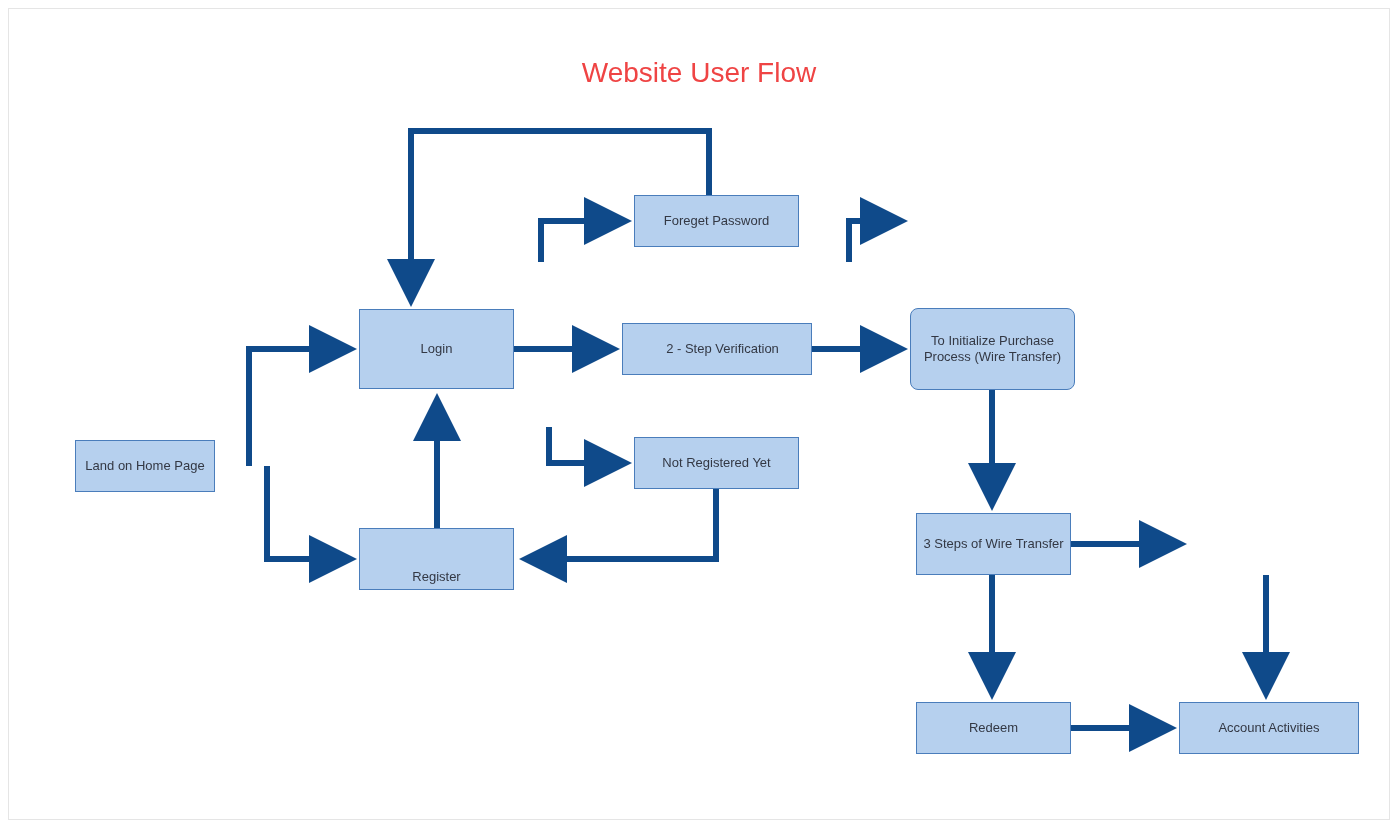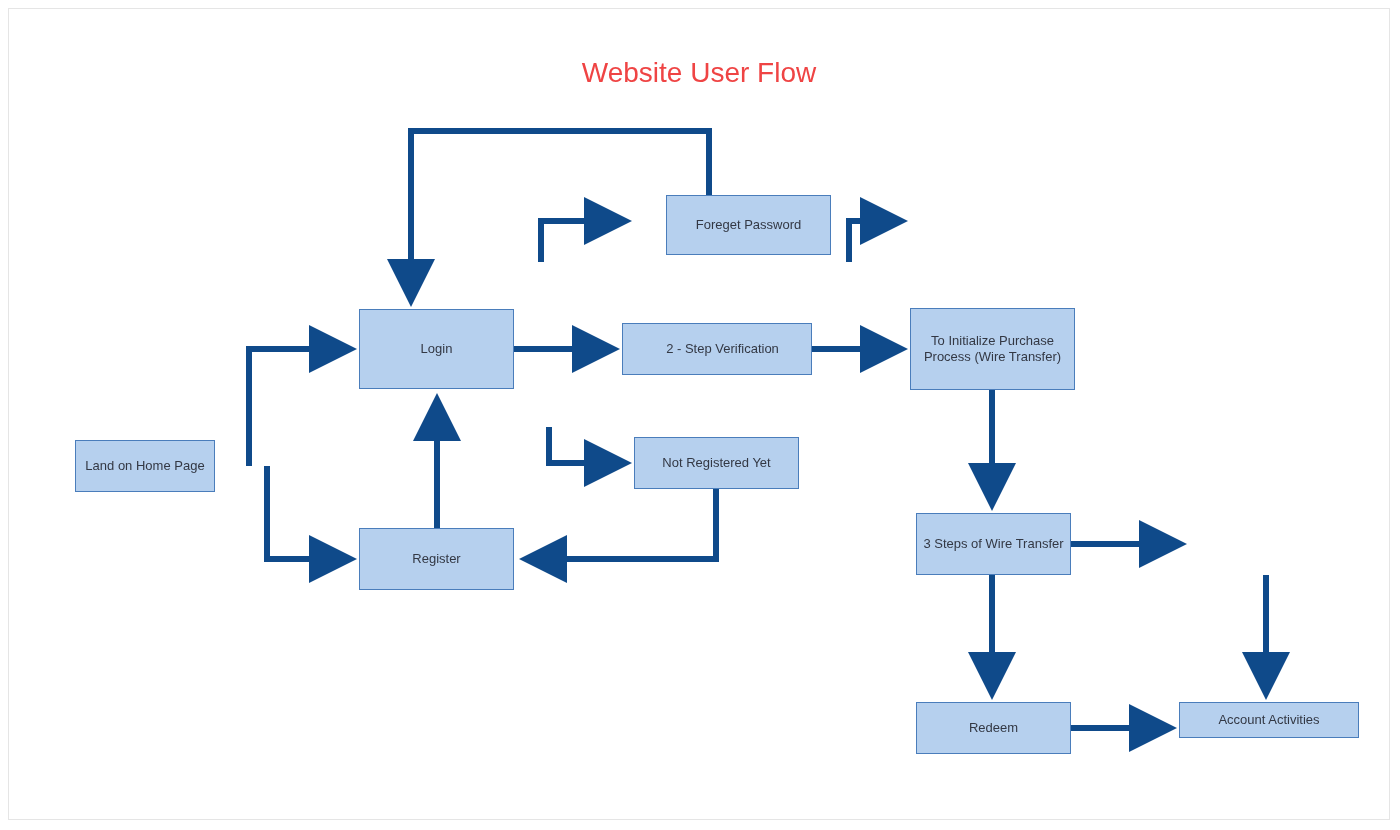--- a/index.html
+++ b/index.html
@@ -59,42 +59,42 @@
 <div class="frame">
 
   <div class="title">Website User Flow</div>
 
   <div class="node" style="left:66px;  top:431px; width:140px; height:52px;">
       <span>Land on Home Page</span>
     </div>
   <div class="node" style="left:350px; top:300px; width:155px; height:80px;">
       <span>Login</span>
     </div>
-  <div class="node" style="left:350px; top:519px; width:155px; height:62px;">
+  <div class="node" style="left:350px; top:519px; width:155px; height:62px;align-items:flex-end;">
       <span>Register</span>
     </div>
-  <div class="node" style="left:625px; top:186px; width:165px; height:60px;margin-left:32px;">
+  <div class="node" style="left:625px; top:186px; width:165px; height:52px;">
       <span>Foreget Password</span>
     </div>
   <div class="node" style="left:613px; top:314px; width:190px; height:52px;padding-left:17px;">
       <span>2 - Step Verification</span>
     </div>
   <div class="node" style="left:625px; top:428px; width:165px; height:52px;">
       <span>Not Registered Yet</span>
     </div>
-  <div class="node" style="left:901px; top:299px; width:165px; height:82px;">
+  <div class="node" style="left:901px; top:299px; width:165px; height:82px;border-radius:8px;">
       <span>To Initialize Purchase Process (Wire Transfer)</span>
     </div>
   <div class="node" style="left:907px; top:504px; width:155px; height:62px;">
       <span>3 Steps of Wire Transfer</span>
     </div>
   <div class="node" style="left:907px; top:693px; width:155px; height:52px;">
       <span>Redeem</span>
     </div>
-  <div class="node" style="left:1170px;top:693px; width:180px; height:36px;">
+  <div class="node" style="left:1170px;top:693px; width:180px; height:52px;">
       <span>Account Activities</span>
     </div>
 
   <svg class="connectors" viewBox="0 0 1382 812">
     <defs>
       <marker id="arrow" viewBox="0 0 12 12" refX="10" refY="6" markerWidth="8" markerHeight="8" orient="auto-start-reverse">
         <path d="M 0 0 L 12 6 L 0 12 z" fill="#0f4a8a"></path>
       </marker>
     </defs>
     <g stroke="#0f4a8a" stroke-width="6" fill="none" stroke-linecap="butt" stroke-linejoin="miter">

